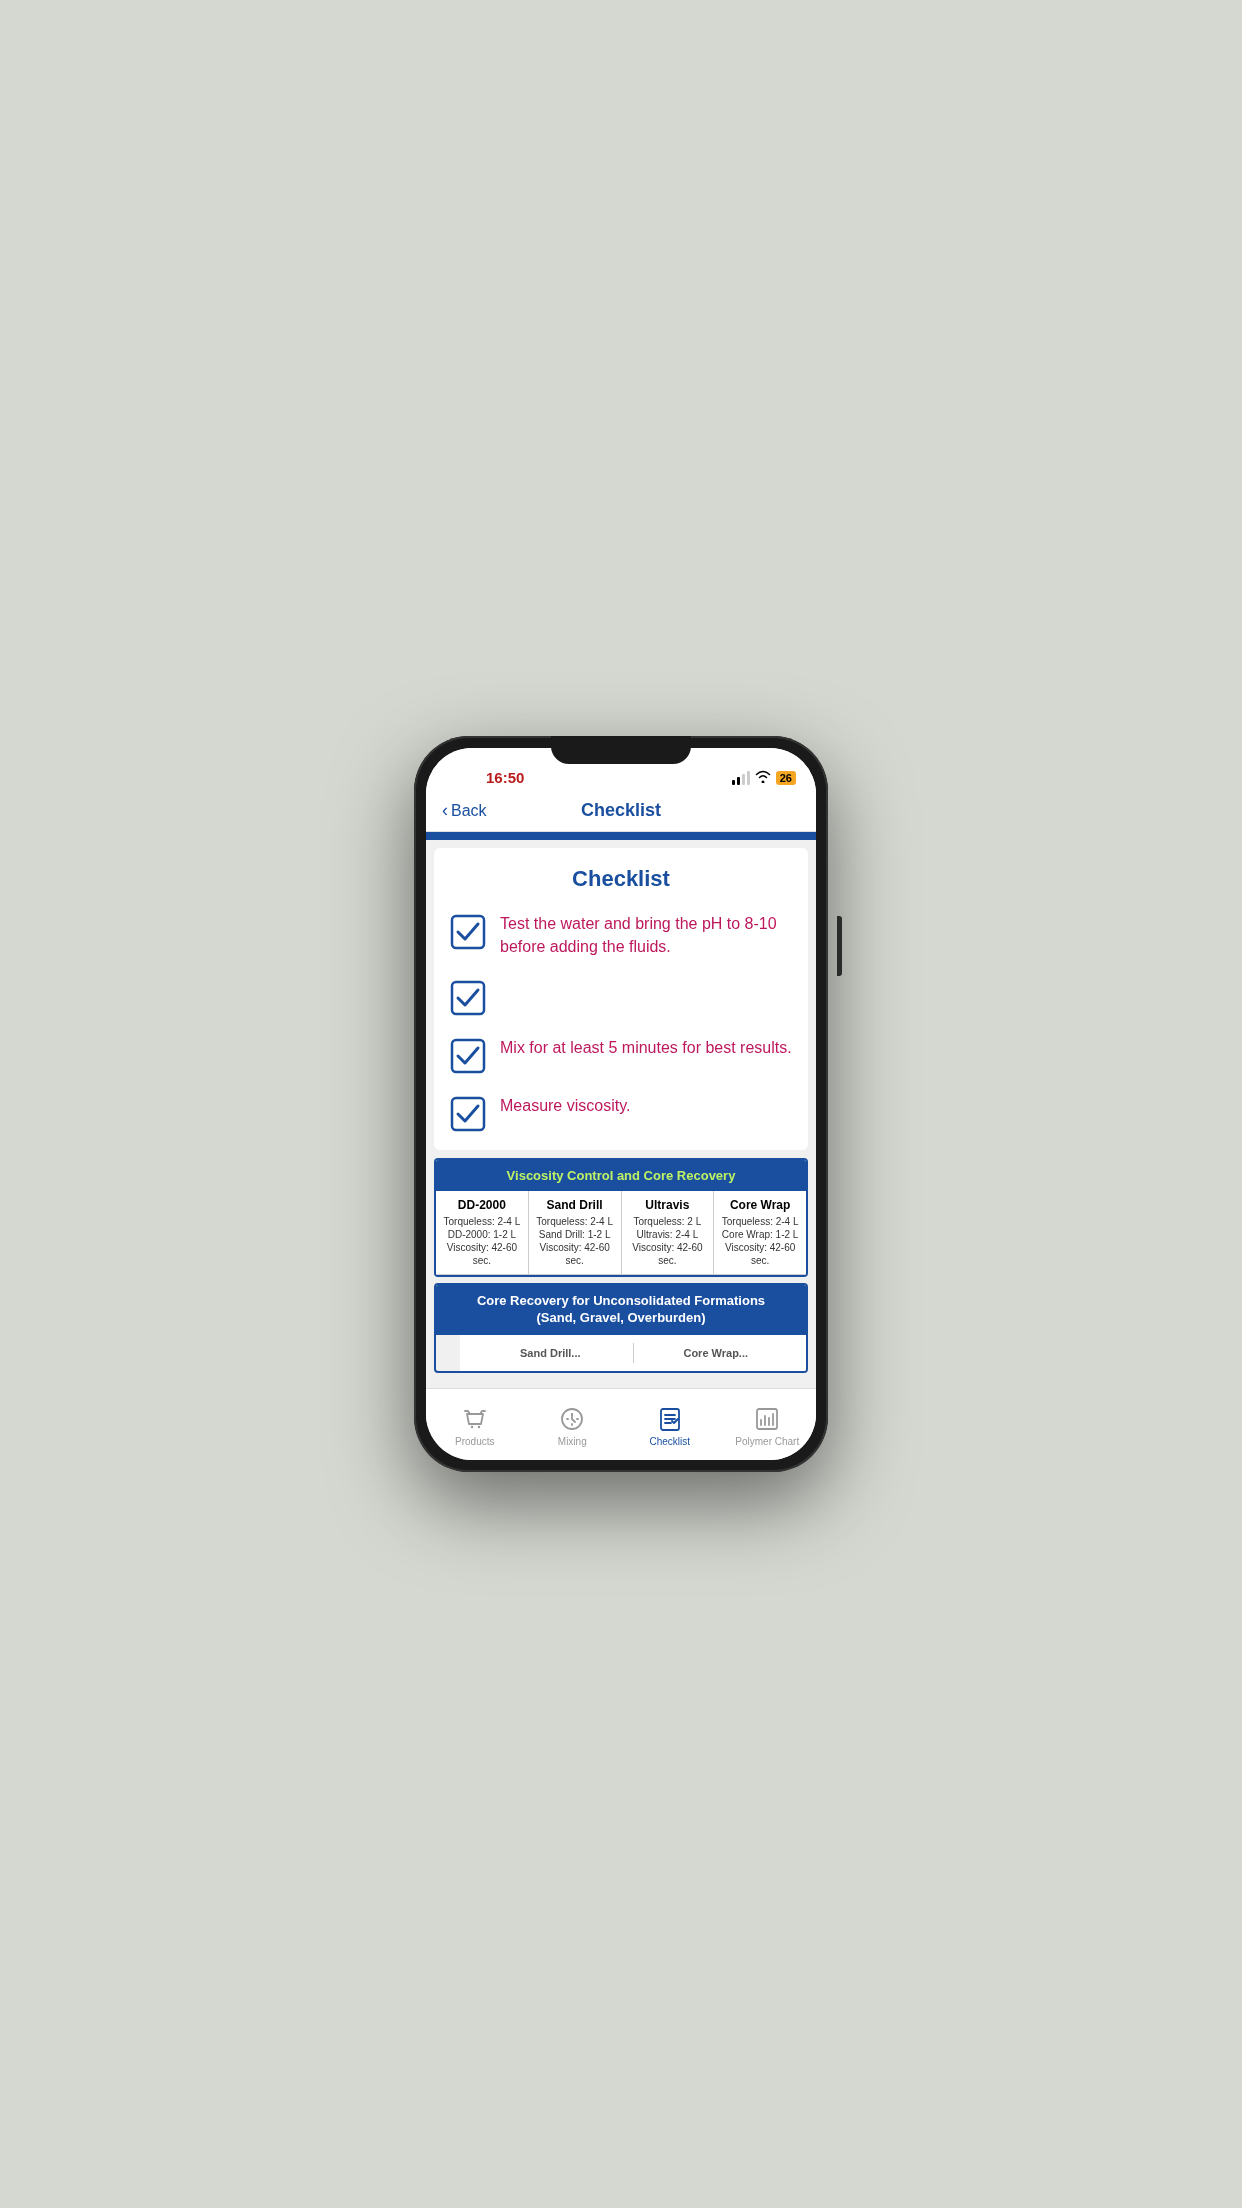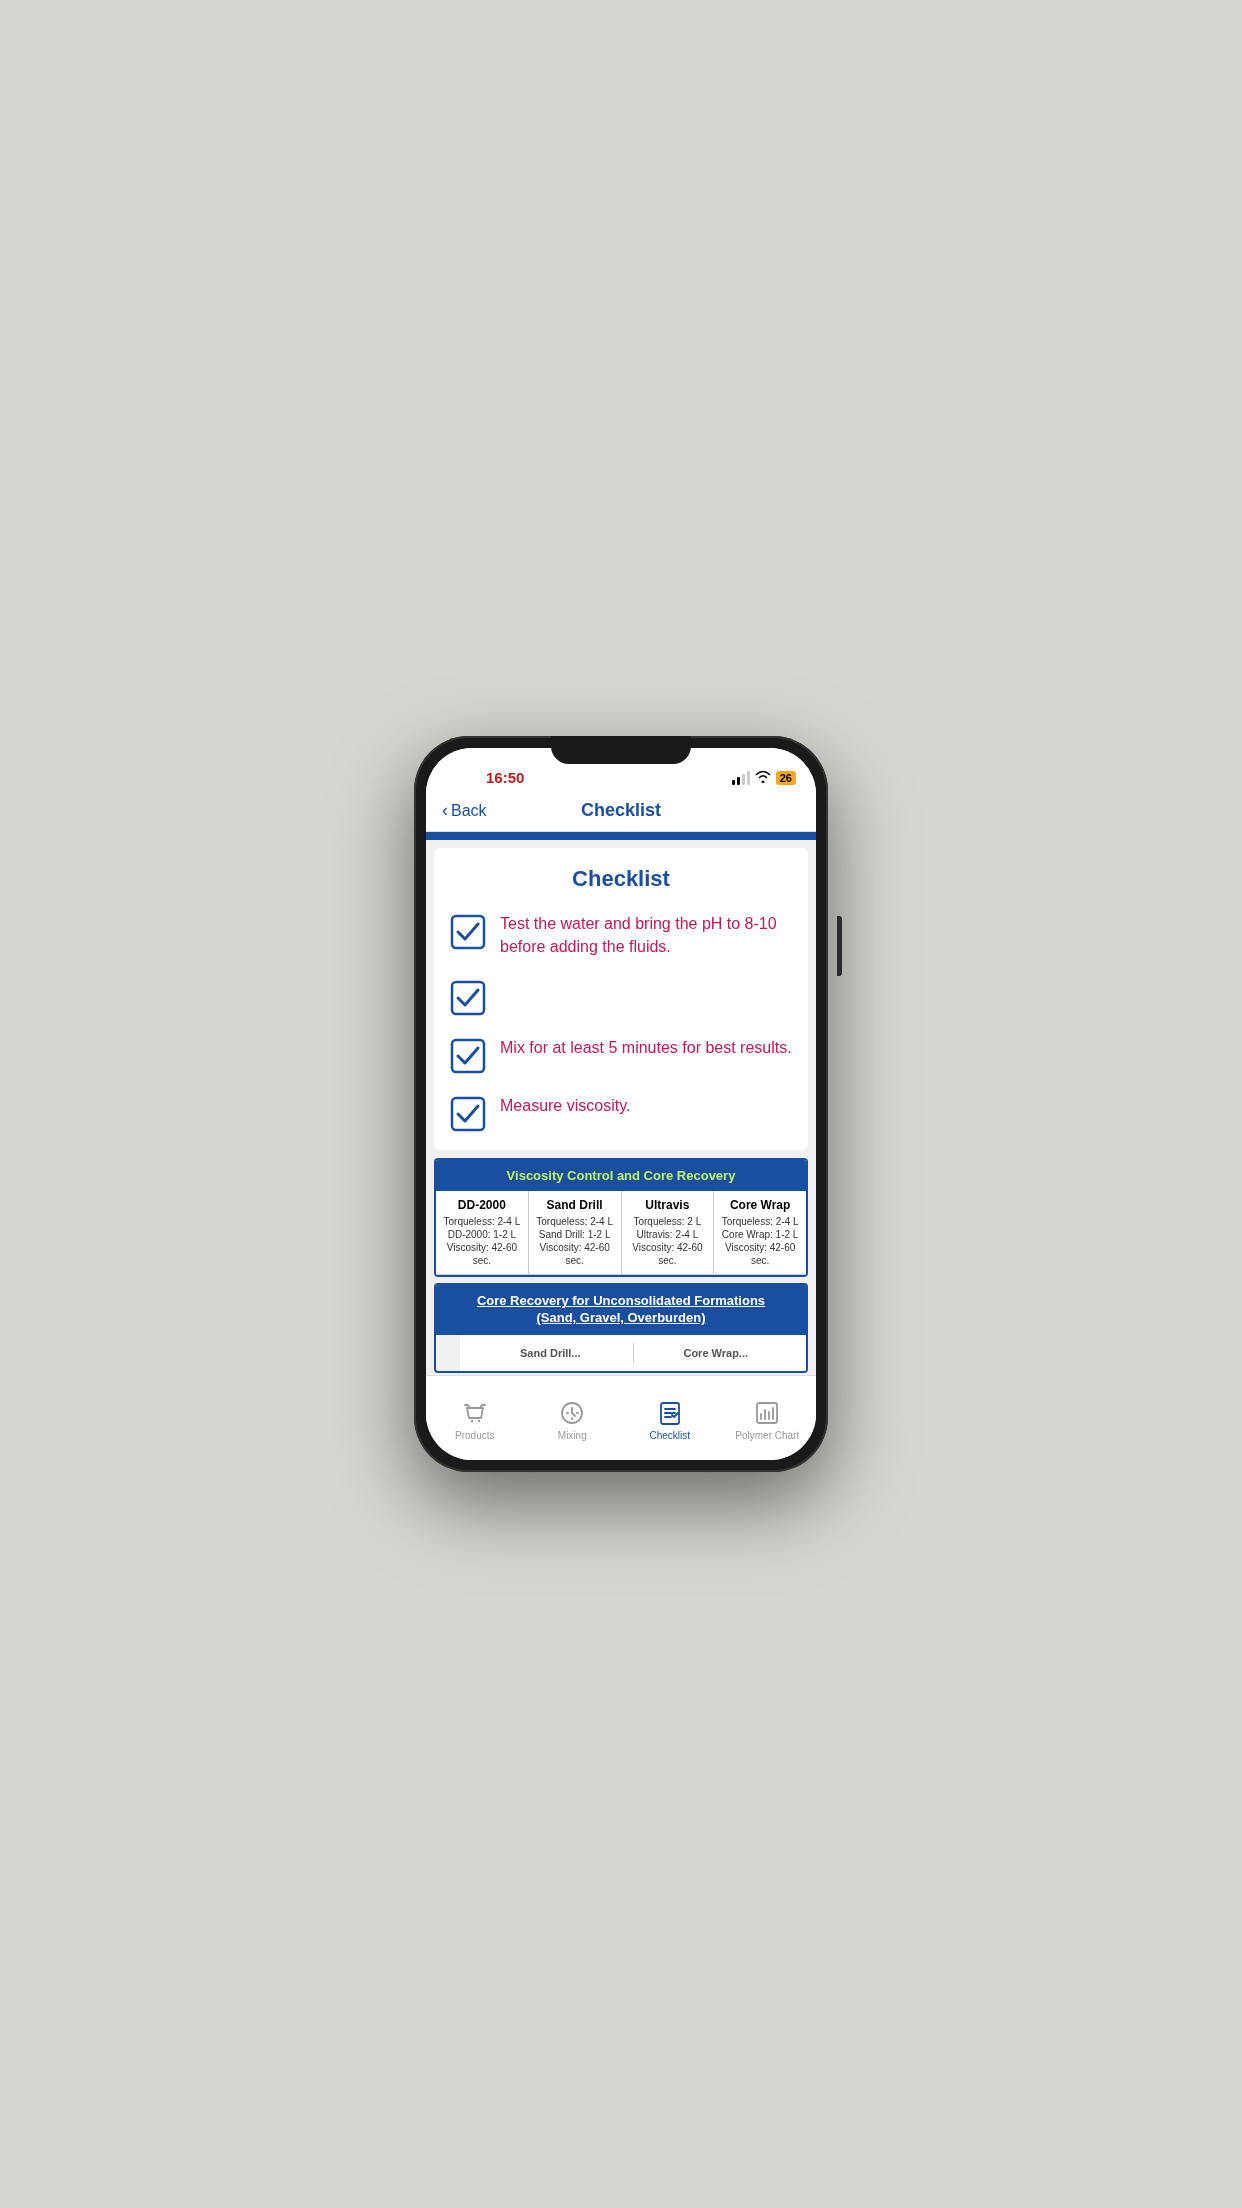--- a/index.html
+++ b/index.html
@@ -257,33 +257,32 @@
     }
 
     .table-header2 {
       background: #1a4fa0;
       color: #fff;
       text-align: center;
       padding: 8px 10px;
       font-size: 13px;
       font-weight: 700;
       line-height: 1.3;
-      text-decoration: underline;
     }
 
     .table-partial {
       background: #fff;
       padding: 8px;
       min-height: 30px;
       margin-left: 24px;
     }
 
     
     .bottom-nav {
-      height: 85px;
+      height: 72px;
       background: #fff;
       border-top: 1px solid #ddd;
       display: flex;
       align-items: stretch;
       flex-shrink: 0;
     }
 
     .nav-tab {
       flex: 1;
       display: flex;

